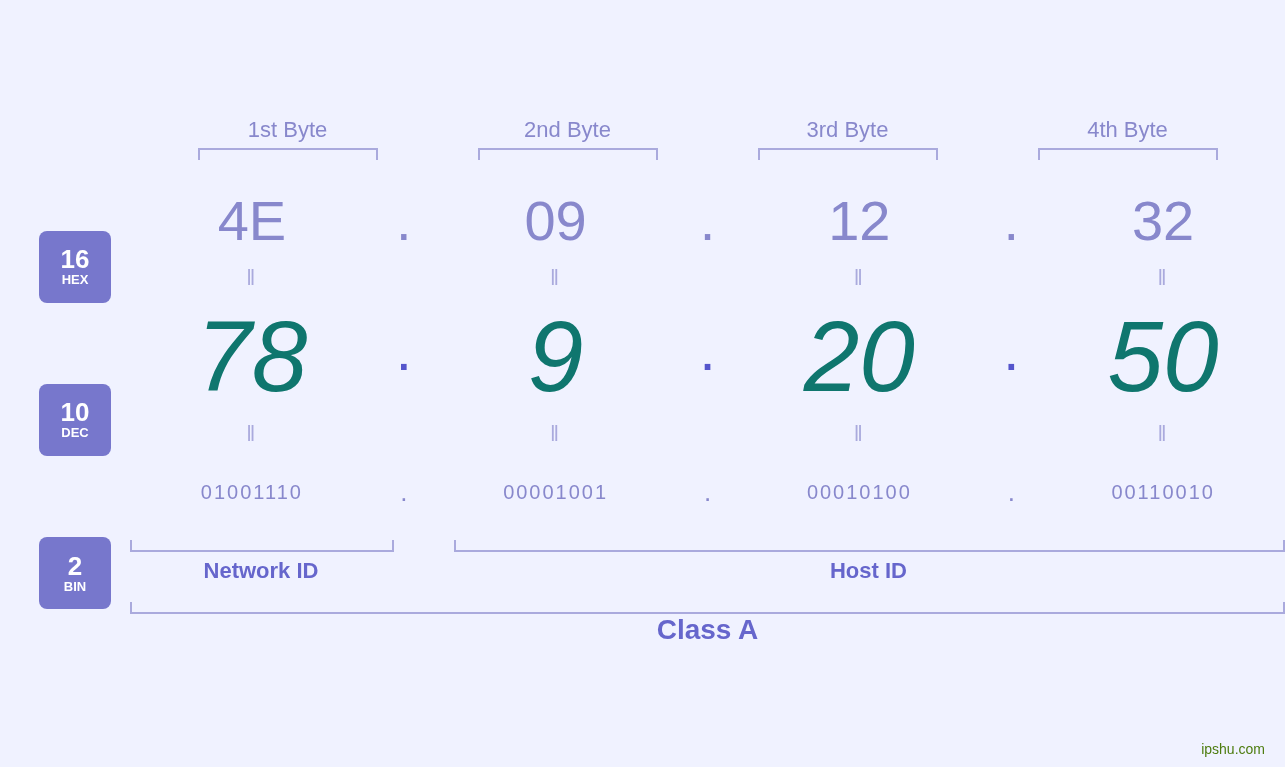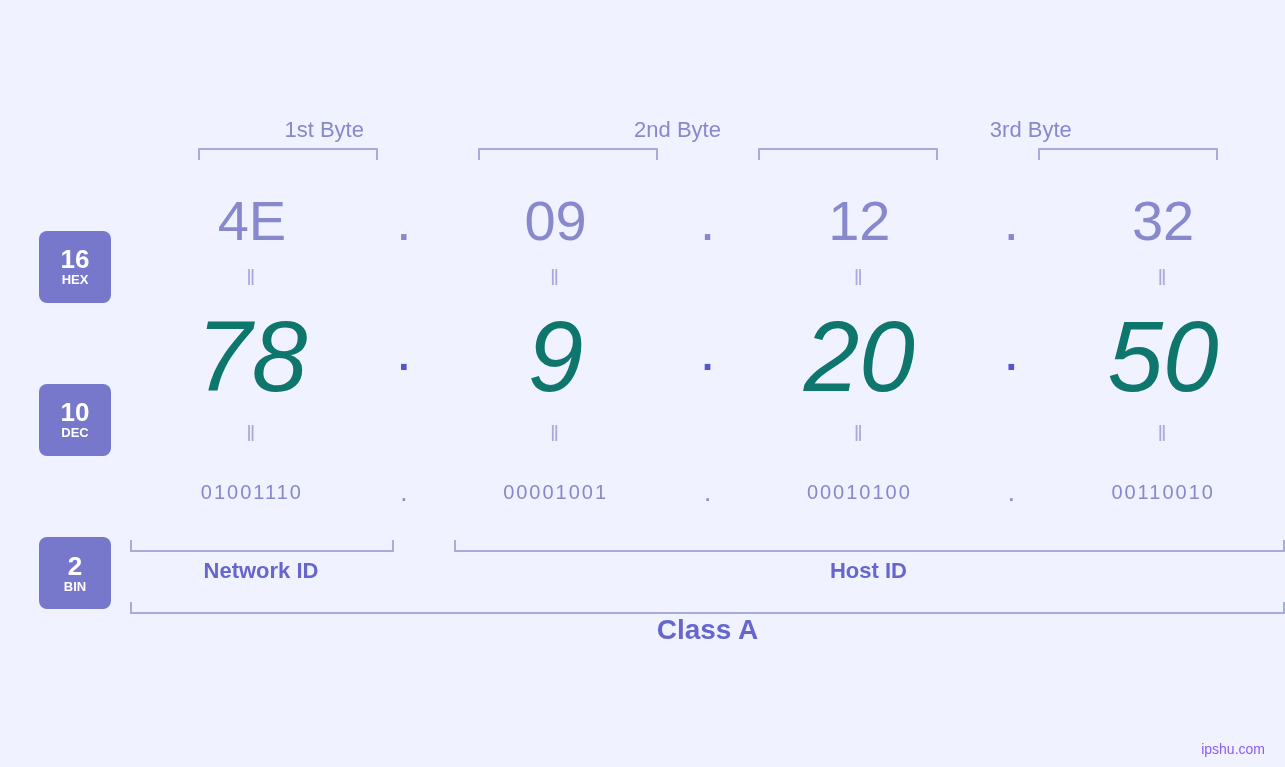--- a/index.html
+++ b/index.html
@@ -169,21 +169,21 @@
 
     .eq-spacer {
       width: 60px;
     }
 
     
     .watermark {
       position: absolute;
       bottom: 10px;
       right: 20px;
-      color: #8b5cf6;
+      color: #4d7c0f;
       font-size: 14px;
     }
 
     .full-layout {
       display: flex;
       flex-direction: column;
       align-items: center;
       width: 1285px;
     }
 
@@ -205,20 +205,21 @@
 <div class="container">
   <div class="full-layout">
 
     <div class="header-row">
       <div class="byte-header cell">1st Byte</div>
       <div style="width:60px"></div>
       <div class="byte-header cell">2nd Byte</div>
       <div style="width:60px"></div>
       <div class="byte-header cell">3rd Byte</div>
       <div style="width:60px"></div>
+      <div class="byte-header cell">4th Byte</div>
     </div>
 
     <div class="header-row" style="margin-bottom: 20px;">
       <div class="cell">
         <div class="bracket-top"></div>
       </div>
       <div style="width:60px"></div>
       <div class="cell">
         <div class="bracket-top"></div>
       </div>

